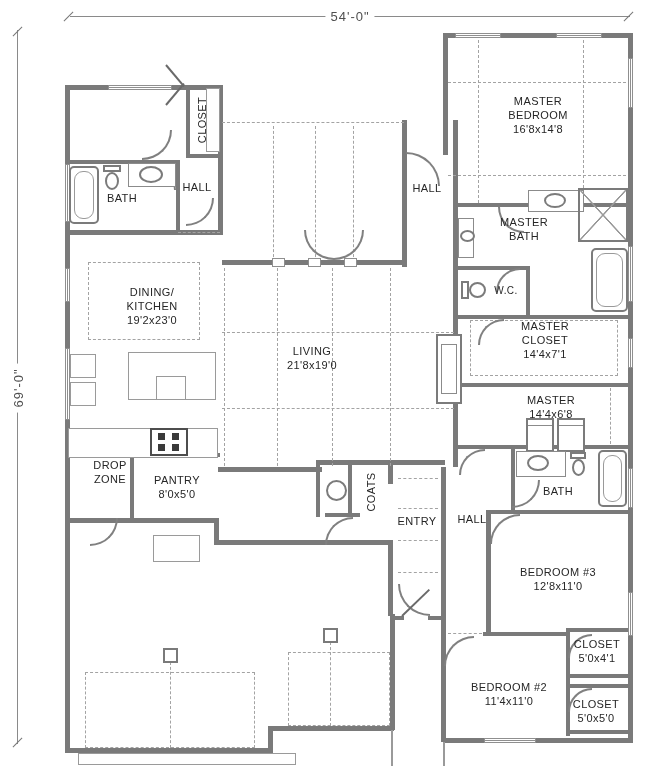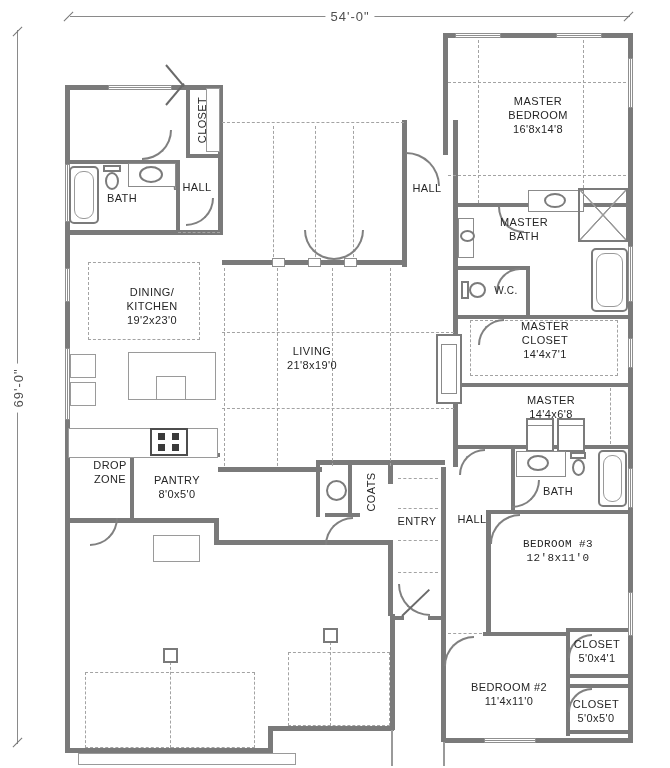--- a/index.html
+++ b/index.html
@@ -292,21 +292,21 @@
   </div>
   <div class="label" style="left:417px;top:522px;">
     <span>ENTRY</span>
   </div>
   <div class="label" style="left:472px;top:520px;">
     <span>HALL</span>
   </div>
   <div class="label" style="left:558px;top:492px;">
     <span>BATH</span>
   </div>
-  <div class="label" style="left:558px;top:552px;font-family:Liberation Mono, monospace;">
+  <div class="label" style="left:558px;top:580px;">
     <span>BEDROOM #3</span>
     <span>12'8x11'0</span>
   </div>
   <div class="label" style="left:597px;top:652px;">
     <span>CLOSET</span>
     <span>5'0x4'1</span>
   </div>
   <div class="label" style="left:509px;top:695px;">
     <span>BEDROOM #2</span>
     <span>11'4x11'0</span>

